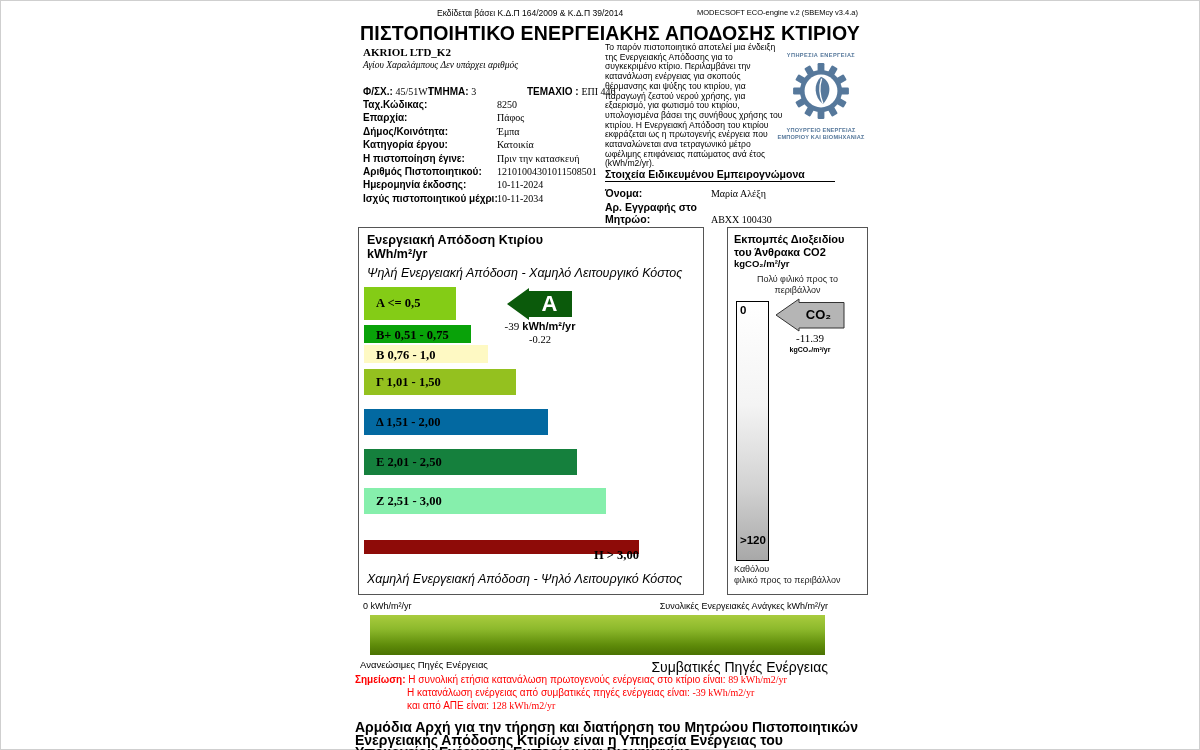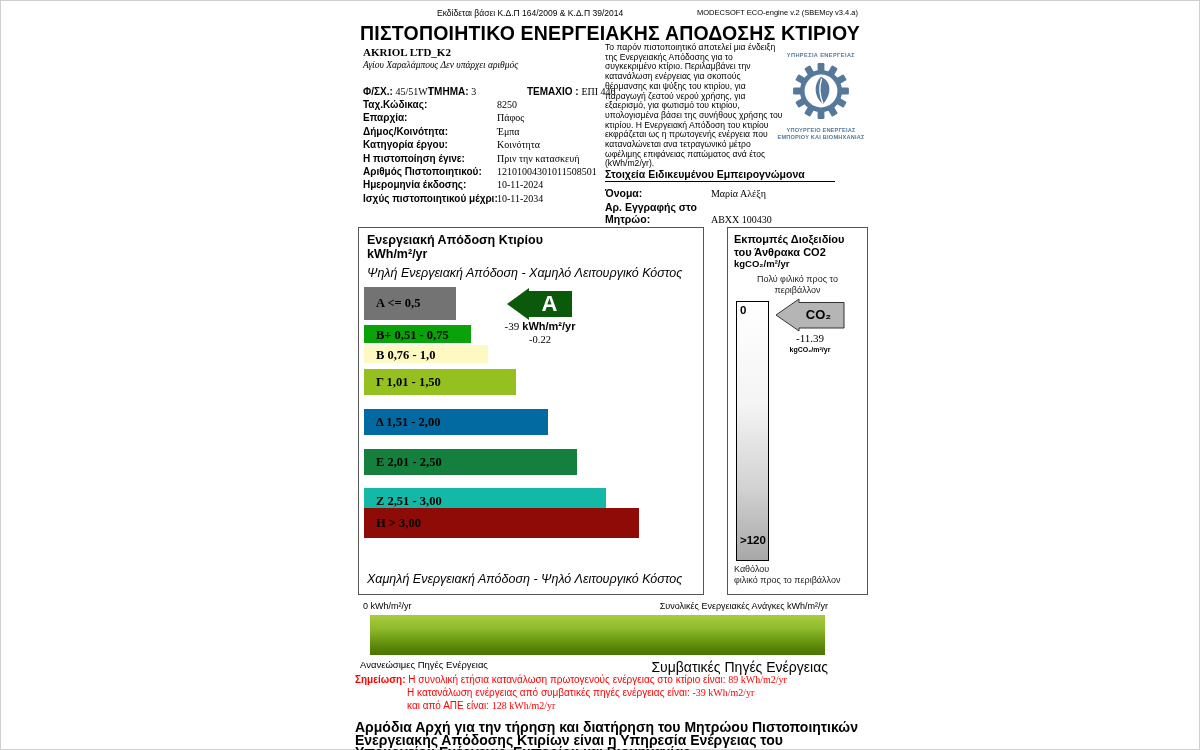--- a/index.html
+++ b/index.html
@@ -134,21 +134,21 @@
   </div>
   <div class="abs plot-row pf3">
     <span class="lab">ΤΕΜΑΧΙΟ :</span>
     <span class="val">ΕΠΙ 446</span>
   </div>
 
   <div class="abs details">
       <div class="row"><span class="lab">Ταχ.Κώδικας:</span><span class="val">8250</span></div>
       <div class="row"><span class="lab">Επαρχία:</span><span class="val">Πάφος</span></div>
       <div class="row"><span class="lab">Δήμος/Κοινότητα:</span><span class="val">Έμπα</span></div>
-      <div class="row"><span class="lab">Κατηγορία έργου:</span><span class="val">Κοινότητα</span></div>
+      <div class="row"><span class="lab">Κατηγορία έργου:</span><span class="val">Κατοικία</span></div>
       <div class="row"><span class="lab">Η πιστοποίηση έγινε:</span><span class="val">Πριν την κατασκευή</span></div>
       <div class="row"><span class="lab">Αριθμός Πιστοποιητικού:</span><span class="val">12101004301011508501</span></div>
       <div class="row"><span class="lab">Ημερομηνία έκδοσης:</span><span class="val">10-11-2024</span></div>
       <div class="row"><span class="lab">Ισχύς πιστοποιητικού μέχρι:</span><span class="val">10-11-2034</span></div>
     </div>
 
   <div class="abs expert-heading">Στοιχεία Ειδικευμένου Εμπειρογνώμονα</div>
   <div class="abs expert-rule"></div>
   <div class="abs expert-row1">
     <span class="lab">Όνομα:</span>
@@ -159,28 +159,28 @@
     <span class="val">ABXX 100430</span>
   </div>
 
   <div class="abs epc-panel">
     <div class="epc-title">
       <div>Ενεργειακή Απόδοση Κτιρίου</div>
       <div>kWh/m²/yr</div>
     </div>
     <div class="epc-top-caption">Ψηλή Ενεργειακή Απόδοση - Χαμηλό Λειτουργικό Κόστος</div>
     <div>
-        <div class="band" style="top: 59px; width: 92px; height: 33px; background: #737373;"><span style="line-height: 33px;">Α &lt;= 0,5</span></div>
+        <div class="band" style="top: 59px; width: 92px; height: 33px; background: #84cc16;"><span style="line-height: 33px;">Α &lt;= 0,5</span></div>
         <div class="band" style="top: 97px; width: 107px; height: 18px; background: rgb(9, 162, 9);"><span style="line-height: 18px;">Β+ 0,51 - 0,75</span></div>
         <div class="band" style="top: 117px; width: 124px; height: 18px; background: #fef9c3;"><span style="line-height: 18px;">Β  0,76 - 1,0</span></div>
         <div class="band" style="top: 141px; width: 152px; height: 26px; background: rgb(148, 193, 31);"><span style="line-height: 26px;">Γ  1,01 - 1,50</span></div>
         <div class="band" style="top: 181px; width: 184px; height: 26px; background: #0369a1;"><span style="line-height: 26px;">Δ  1,51 - 2,00</span></div>
         <div class="band" style="top: 221px; width: 213px; height: 26px; background: #15803d;"><span style="line-height: 26px;">Ε  2,01 - 2,50</span></div>
-        <div class="band" style="top: 260px; width: 242px; height: 26px; background: #14b8a6;"><span style="line-height: 26px;">Ζ  2,51 - 3,00</span></div>
-        <div class="band" style="top: 280px; width: 275px; height: 30px; background: rgb(142, 11, 8);"><span style="line-height: 30px;">Η  &gt; 3,00</span></div>
+        <div class="band" style="top: 260px; width: 242px; height: 26px; background: #86efac;"><span style="line-height: 26px;">Ζ  2,51 - 3,00</span></div>
+        <div class="band" style="top: 312px; width: 275px; height: 14px; background: rgb(142, 11, 8); text-align: right;"><span style="line-height: 30px;">Η  &gt; 3,00</span></div>
       </div>
     <div class="epc-bottom-caption">Χαμηλή Ενεργειακή Απόδοση - Ψηλό Λειτουργικό Κόστος</div>
   </div>
 
   <svg class="abs rating-arrow" width="65" height="32" viewBox="0 0 65 32">
     <polygon points="0,16 22,0 22,3 65,3 65,29 22,29 22,32" fill="#0b5a0b"></polygon>
   </svg>
   <div class="abs rating-letter">Α</div>
   <div class="abs rating-value">
     <span class="num">-39</span>

